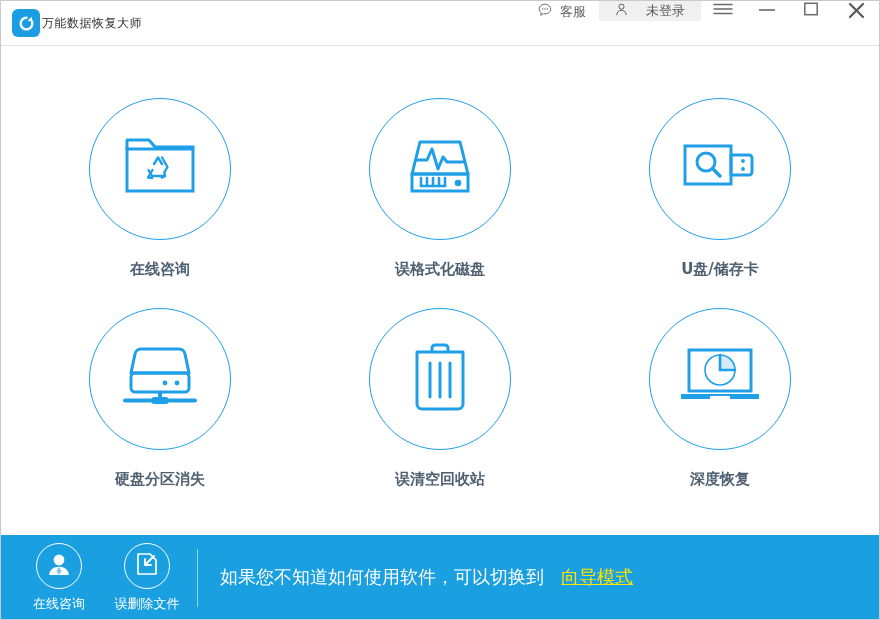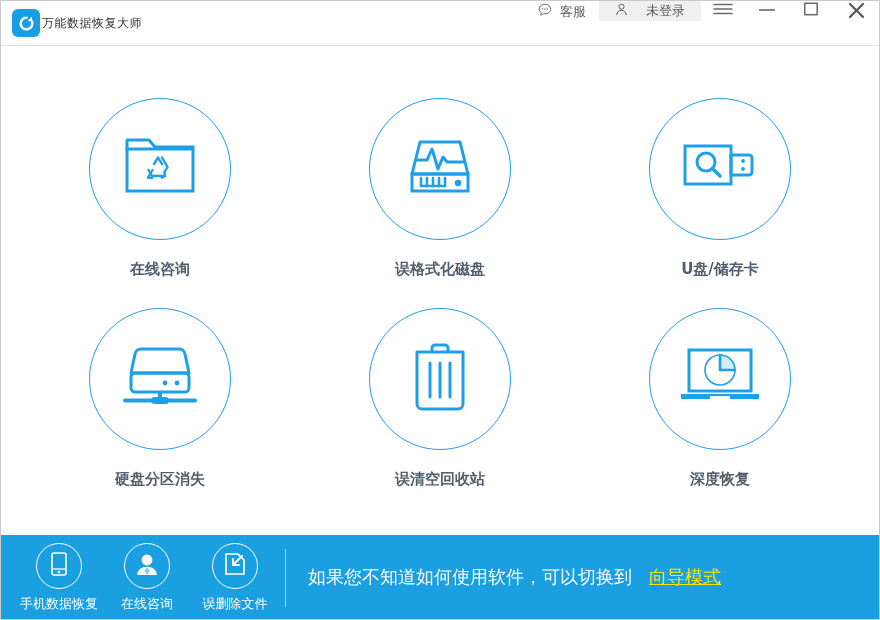--- a/index.html
+++ b/index.html
@@ -379,32 +379,20 @@
         </div>
         <div class="card-label">深度恢复</div>
       </div>
 
     </div>
   </div>
 
   <div class="bottombar">
     <div class="bottom-actions">
 
-      <div class="baction">
-        <div class="baction-circle">
-          <span>
-            <svg width="20" height="26" viewBox="0 0 20 26" aria-hidden="true">
-              <rect x="3" y="2" width="14" height="22" rx="2" fill="none" stroke="#ffffff" stroke-width="1.6"></rect>
-              <line x1="3" y1="18" x2="17" y2="18" stroke="#ffffff" stroke-width="1.3"></line>
-              <circle cx="10" cy="21" r="1.3" fill="#ffffff"></circle>
-            </svg>
-          </span>
-        </div>
-        <div class="baction-label">手机数据恢复</div>
-      </div>
 
       <div class="baction">
         <div class="baction-circle">
           <span>
             <svg width="28" height="28" viewBox="0 0 28 28" aria-hidden="true">
               <circle cx="14" cy="10" r="5.4" fill="#ffffff"></circle>
               <path d="M4.2 25c0-5 4.4-8.2 9.8-8.2s9.8 3.2 9.8 8.2z" fill="#ffffff"></path>
               <path d="M14 17l-2.6 4 2.6 4 2.6-4z" fill="#1a9fe0" opacity=".55"></path>
             </svg>
           </span>

